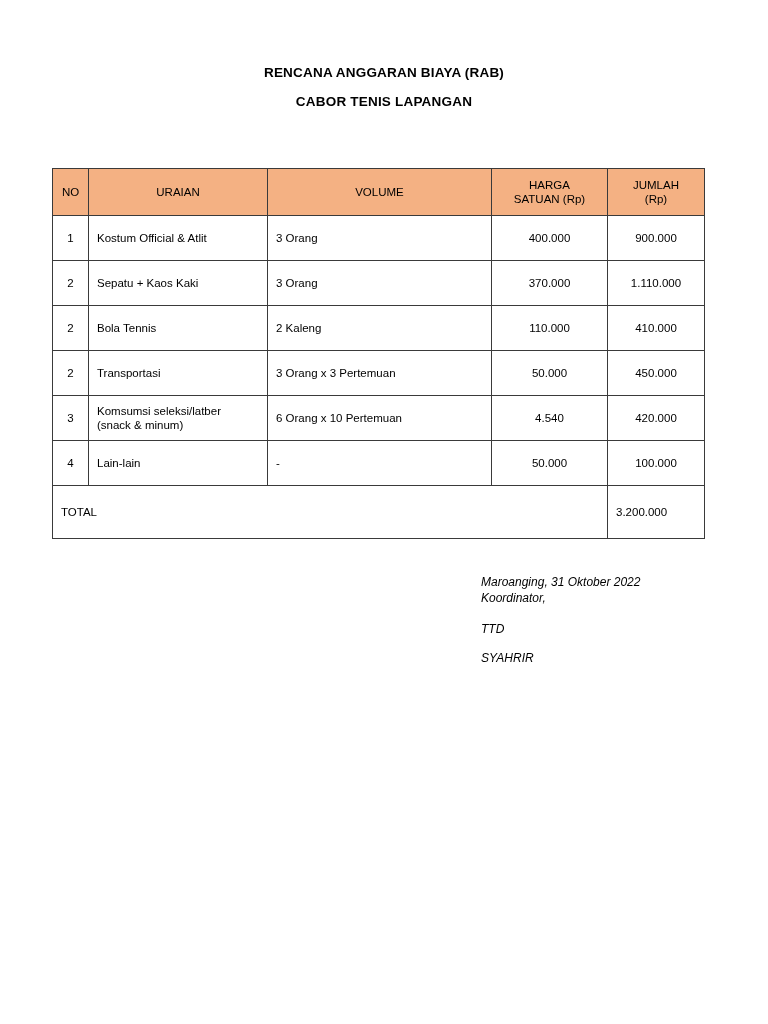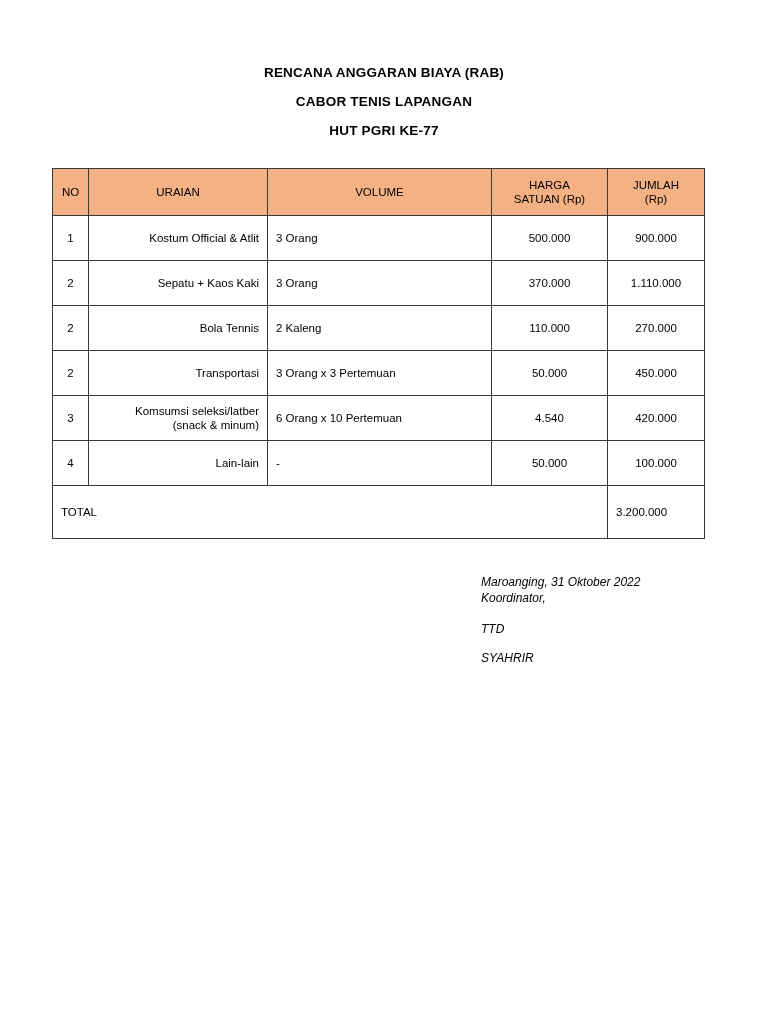--- a/index.html
+++ b/index.html
@@ -67,21 +67,21 @@
     text-align: center;
     font-weight: bold;
     font-size: 11.5px;
     line-height: 14px;
     height: 46px;
   }
 
   tbody tr { height: 45px; }
 
   .c-no      { text-align: center; }
-  .c-uraian  { text-align: right; line-height: 14px; }
+  .c-uraian  { text-align: left; line-height: 14px; }
   .c-volume  { }
   .c-harga   { text-align: center; }
   .c-jumlah  { text-align: center; }
 
   tr.total-row { height: 53px; }
   .c-total-label {
     font-weight: bold;
     font-size: 12px;
   }
   .c-total-value {
@@ -103,21 +103,20 @@
   .sig-gap-2 { height: 13px; }
 </style>
 </head>
 <body>
 
 <div class="page">
 
   <div class="title-block">
     <div class="title-line">RENCANA ANGGARAN BIAYA (RAB)</div>
     <div class="title-line">CABOR TENIS LAPANGAN</div>
-    <div class="title-line">HUT PGRI KE-77</div>
   </div>
 
   <table class="rab-table">
     <colgroup>
       <col class="col-no">
       <col class="col-uraian">
       <col class="col-volume">
       <col class="col-harga">
       <col class="col-jumlah">
     </colgroup>
@@ -137,42 +136,42 @@
       </tr>
     </thead>
     <tbody>
 
       <tr>
         <td class="c-no">1</td>
         <td class="c-uraian">
           <div>Kostum Official &amp; Atlit</div>
         </td>
         <td class="c-volume">3 Orang</td>
-        <td class="c-harga">500.000</td>
+        <td class="c-harga">400.000</td>
         <td class="c-jumlah">900.000</td>
       </tr>
 
       <tr>
         <td class="c-no">2</td>
         <td class="c-uraian">
           <div>Sepatu + Kaos Kaki</div>
         </td>
         <td class="c-volume">3 Orang</td>
         <td class="c-harga">370.000</td>
         <td class="c-jumlah">1.110.000</td>
       </tr>
 
       <tr>
         <td class="c-no">2</td>
         <td class="c-uraian">
           <div>Bola Tennis</div>
         </td>
         <td class="c-volume">2 Kaleng</td>
         <td class="c-harga">110.000</td>
-        <td class="c-jumlah">270.000</td>
+        <td class="c-jumlah">410.000</td>
       </tr>
 
       <tr>
         <td class="c-no">2</td>
         <td class="c-uraian">
           <div>Transportasi</div>
         </td>
         <td class="c-volume">3 Orang x 3 Pertemuan</td>
         <td class="c-harga">50.000</td>
         <td class="c-jumlah">450.000</td>

